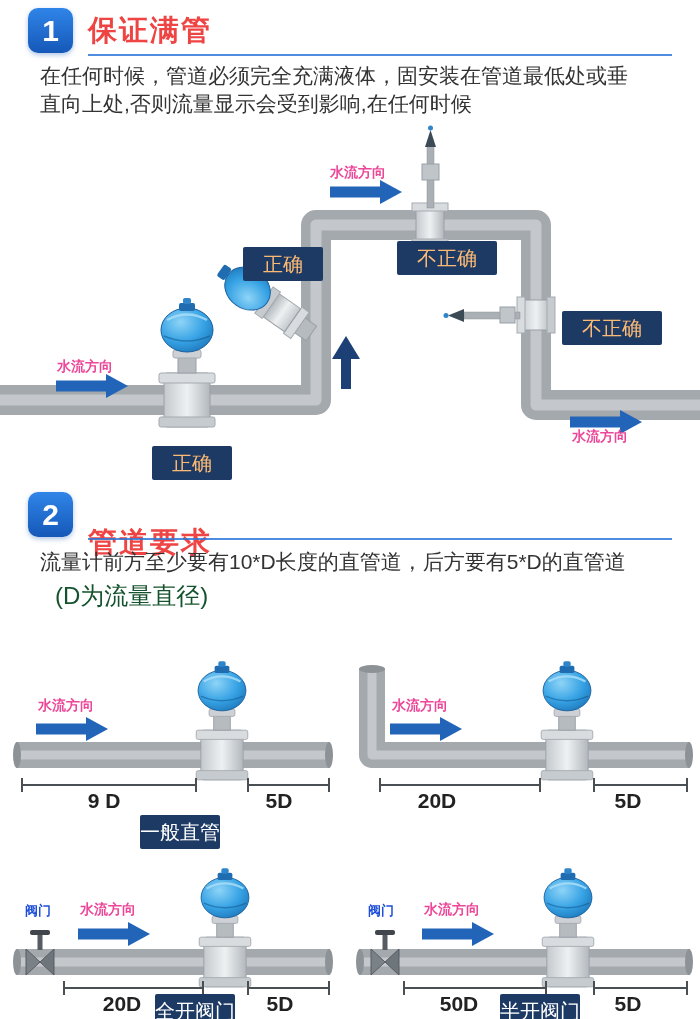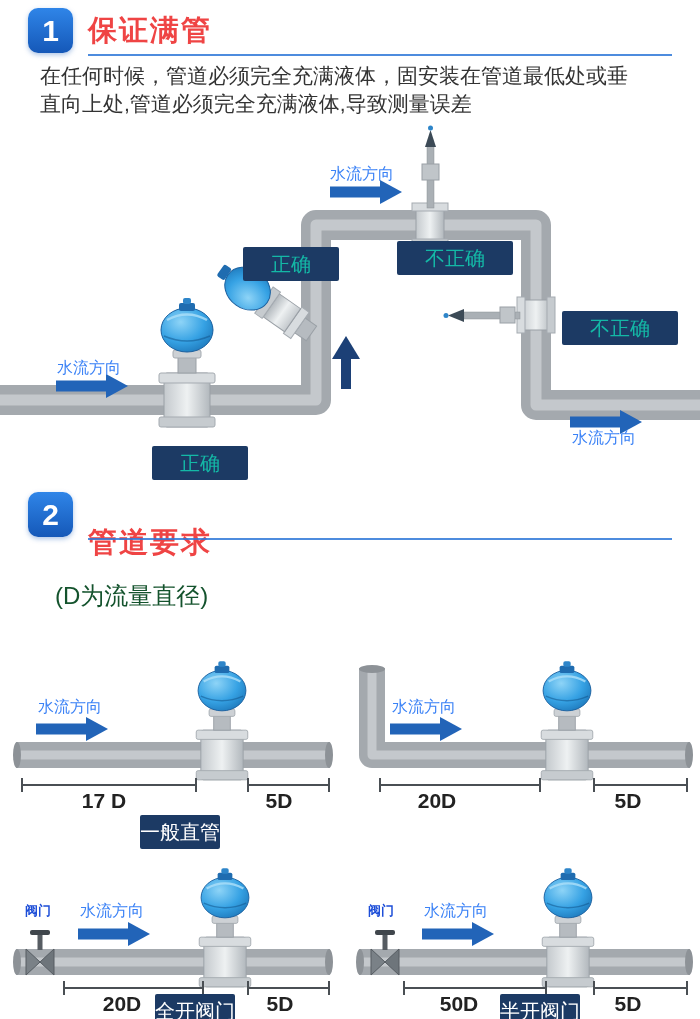--- a/index.html
+++ b/index.html
@@ -7,22 +7,22 @@
   .page{position:relative;width:700px;height:1019px;background:#fff;overflow:hidden;
         font-family:"Liberation Sans","DejaVu Sans",sans-serif}
   .abs{position:absolute;white-space:nowrap}
   .badge{width:45px;height:45px;border-radius:10px;
          background:linear-gradient(180deg,#2f85e8 0%,#1558b8 100%);
          color:#fff;font-size:30px;font-weight:700;display:flex;align-items:center;justify-content:center;
          box-shadow:0 2px 5px rgba(21,88,184,.35)}
   .sec-title{height:45px;display:flex;align-items:center;font-size:29px;font-weight:700;color:#ef4444;letter-spacing:2px}
   .title-line{height:2px;background:#2e78d8;opacity:.85}
   .desc{font-size:21px;line-height:1.32;color:#333;white-space:normal}
-  .flow{font-size:16px;font-weight:400;color:#3b82f6}
-  .tag{background:#1c3a64;color:#14b8a6;font-size:20px;line-height:1;padding:7px 28px;border-radius:2px}
+  .flow{font-size:14px;font-weight:700;color:#ec4899}
+  .tag{background:#1c3a64;color:#fdba74;font-size:20px;line-height:1;padding:7px 20px;border-radius:2px}
   .caption{background:#1c3a64;color:#fff;font-size:20px;line-height:1;padding:7px 0;border-radius:2px;transform:translateX(-50%)}
   .dim{font-size:21px;font-weight:600;color:#222;transform:translateX(-50%)}
   .valve-lb{font-size:13px;font-weight:700;color:#1d4ed8}
   .note{font-size:24px;color:#14532d}
 </style>
 </head>
 <body>
 
 <div class="page">
 
@@ -173,37 +173,38 @@
         <line x1="546" y1="981" x2="546" y2="995"></line>
       <line x1="594" y1="988" x2="687" y2="988"></line>
         <line x1="594" y1="981" x2="594" y2="995"></line>
         <line x1="687" y1="981" x2="687" y2="995"></line>
     </g>
   </svg>
 
   <div class="abs badge" style="left:28px;top:8px">1</div>
   <div class="abs sec-title" style="left:88px;top:8px">保证满管</div>
   <div class="abs title-line" style="left:88px;top:54px;width:584px"></div>
-  <div class="abs desc" style="left:40px;top:62px;width:604px">在任何时候，管道必须完全充满液体，固安装在管道最低处或垂直向上处,管道必须完全充满液体,导致测量误差</div>
+  <div class="abs desc" style="left:40px;top:62px;width:604px">在任何时候，管道必须完全充满液体，固安装在管道最低处或垂直向上处,否则流量显示会受到影响,在任何时候</div>
 
   <div class="abs flow" style="left:330px;top:164px">水流方向</div>
   <div class="abs tag" style="left:243px;top:247px">正确</div>
   <div class="abs tag" style="left:397px;top:241px">不正确</div>
   <div class="abs tag" style="left:562px;top:311px">不正确</div>
   <div class="abs flow" style="left:57px;top:358px">水流方向</div>
   <div class="abs tag" style="left:152px;top:446px">正确</div>
   <div class="abs flow" style="left:572px;top:428px">水流方向</div>
 
   <div class="abs badge" style="left:28px;top:492px">2</div>
   <div class="abs sec-title" style="left:88px;top:520px">管道要求</div>
   <div class="abs title-line" style="left:88px;top:538px;width:584px"></div>
+  <div class="abs desc" style="left:40px;top:548px;width:660px;white-space:nowrap">流量计前方至少要有10*D长度的直管道，后方要有5*D的直管道</div>
   <div class="abs note" style="left:55px;top:580px">(D为流量直径)</div>
 
   <div class="abs flow" style="left:38px;top:697px">水流方向</div>
-  <div class="abs dim" style="left:104px;top:789px">17 D</div>
+  <div class="abs dim" style="left:104px;top:789px">9 D</div>
   <div class="abs dim" style="left:279px;top:789px">5D</div>
   <div class="abs caption" style="left:180px;top:815px">一般直管</div>
 
   <div class="abs flow" style="left:392px;top:697px">水流方向</div>
   <div class="abs dim" style="left:437px;top:789px">20D</div>
   <div class="abs dim" style="left:628px;top:789px">5D</div>
 
   <div class="abs valve-lb" style="left:25px;top:902px">阀门</div>
   <div class="abs flow" style="left:80px;top:901px">水流方向</div>
   <div class="abs dim" style="left:122px;top:992px">20D</div>

